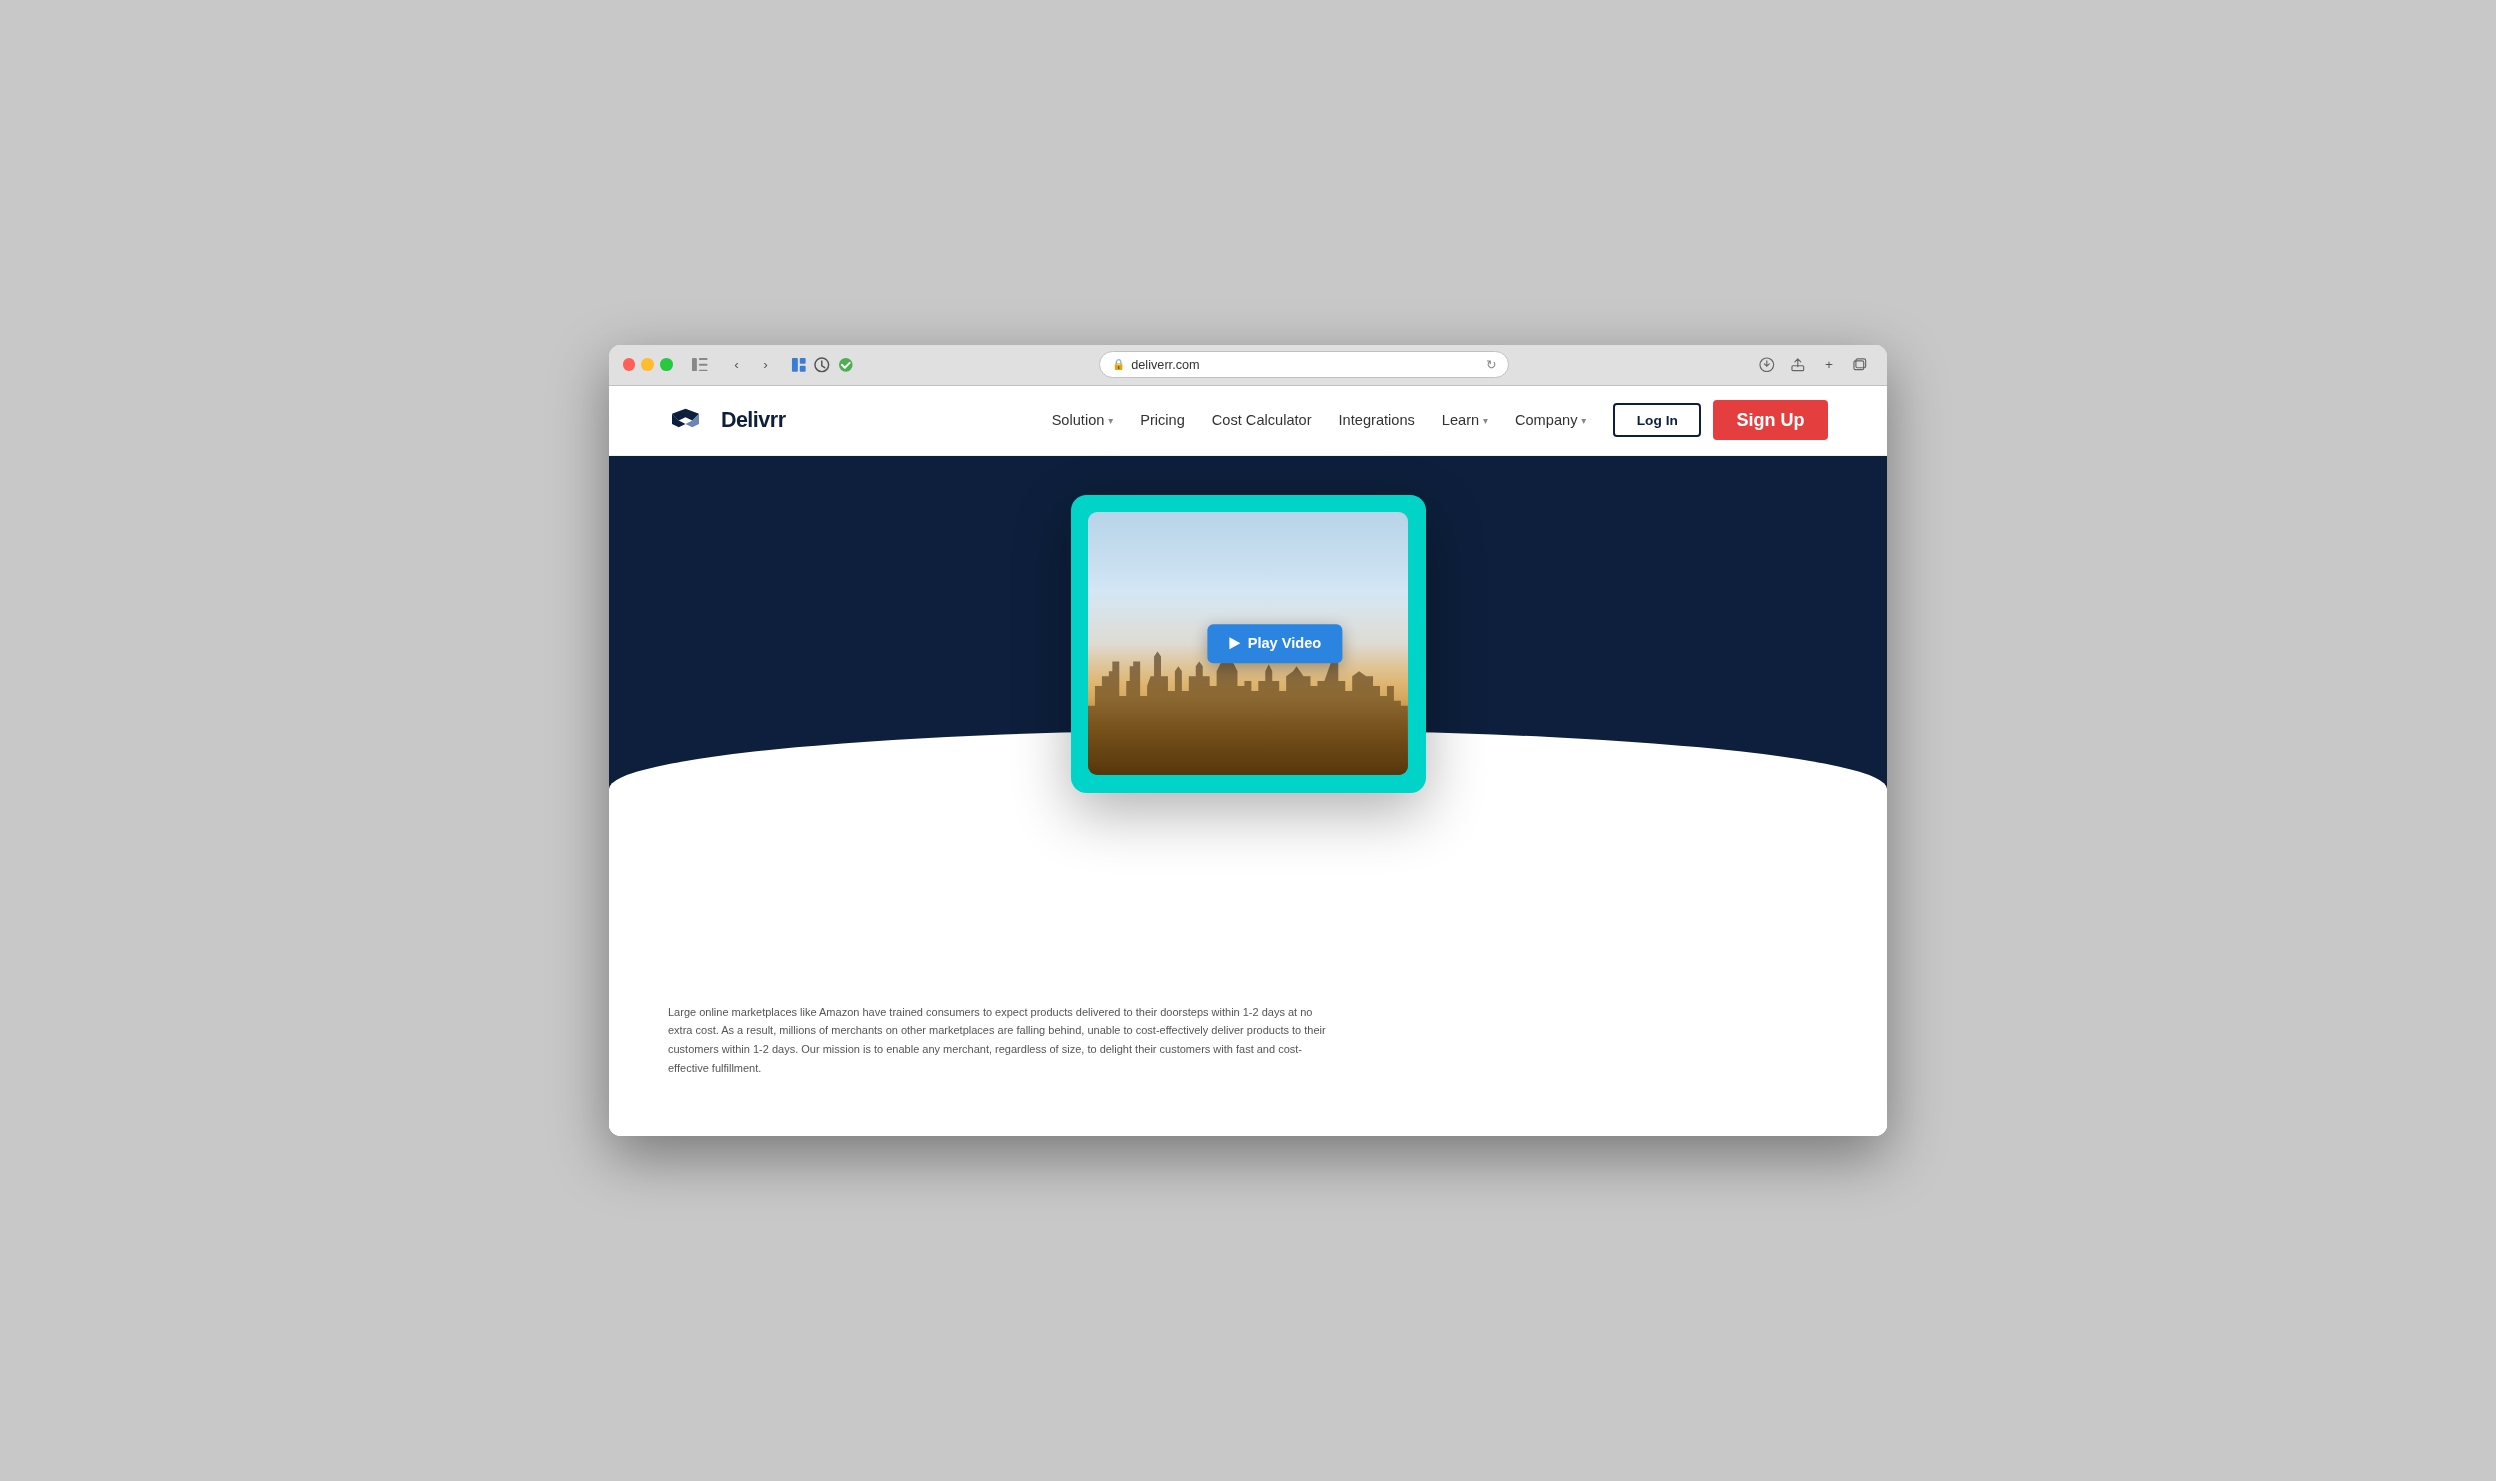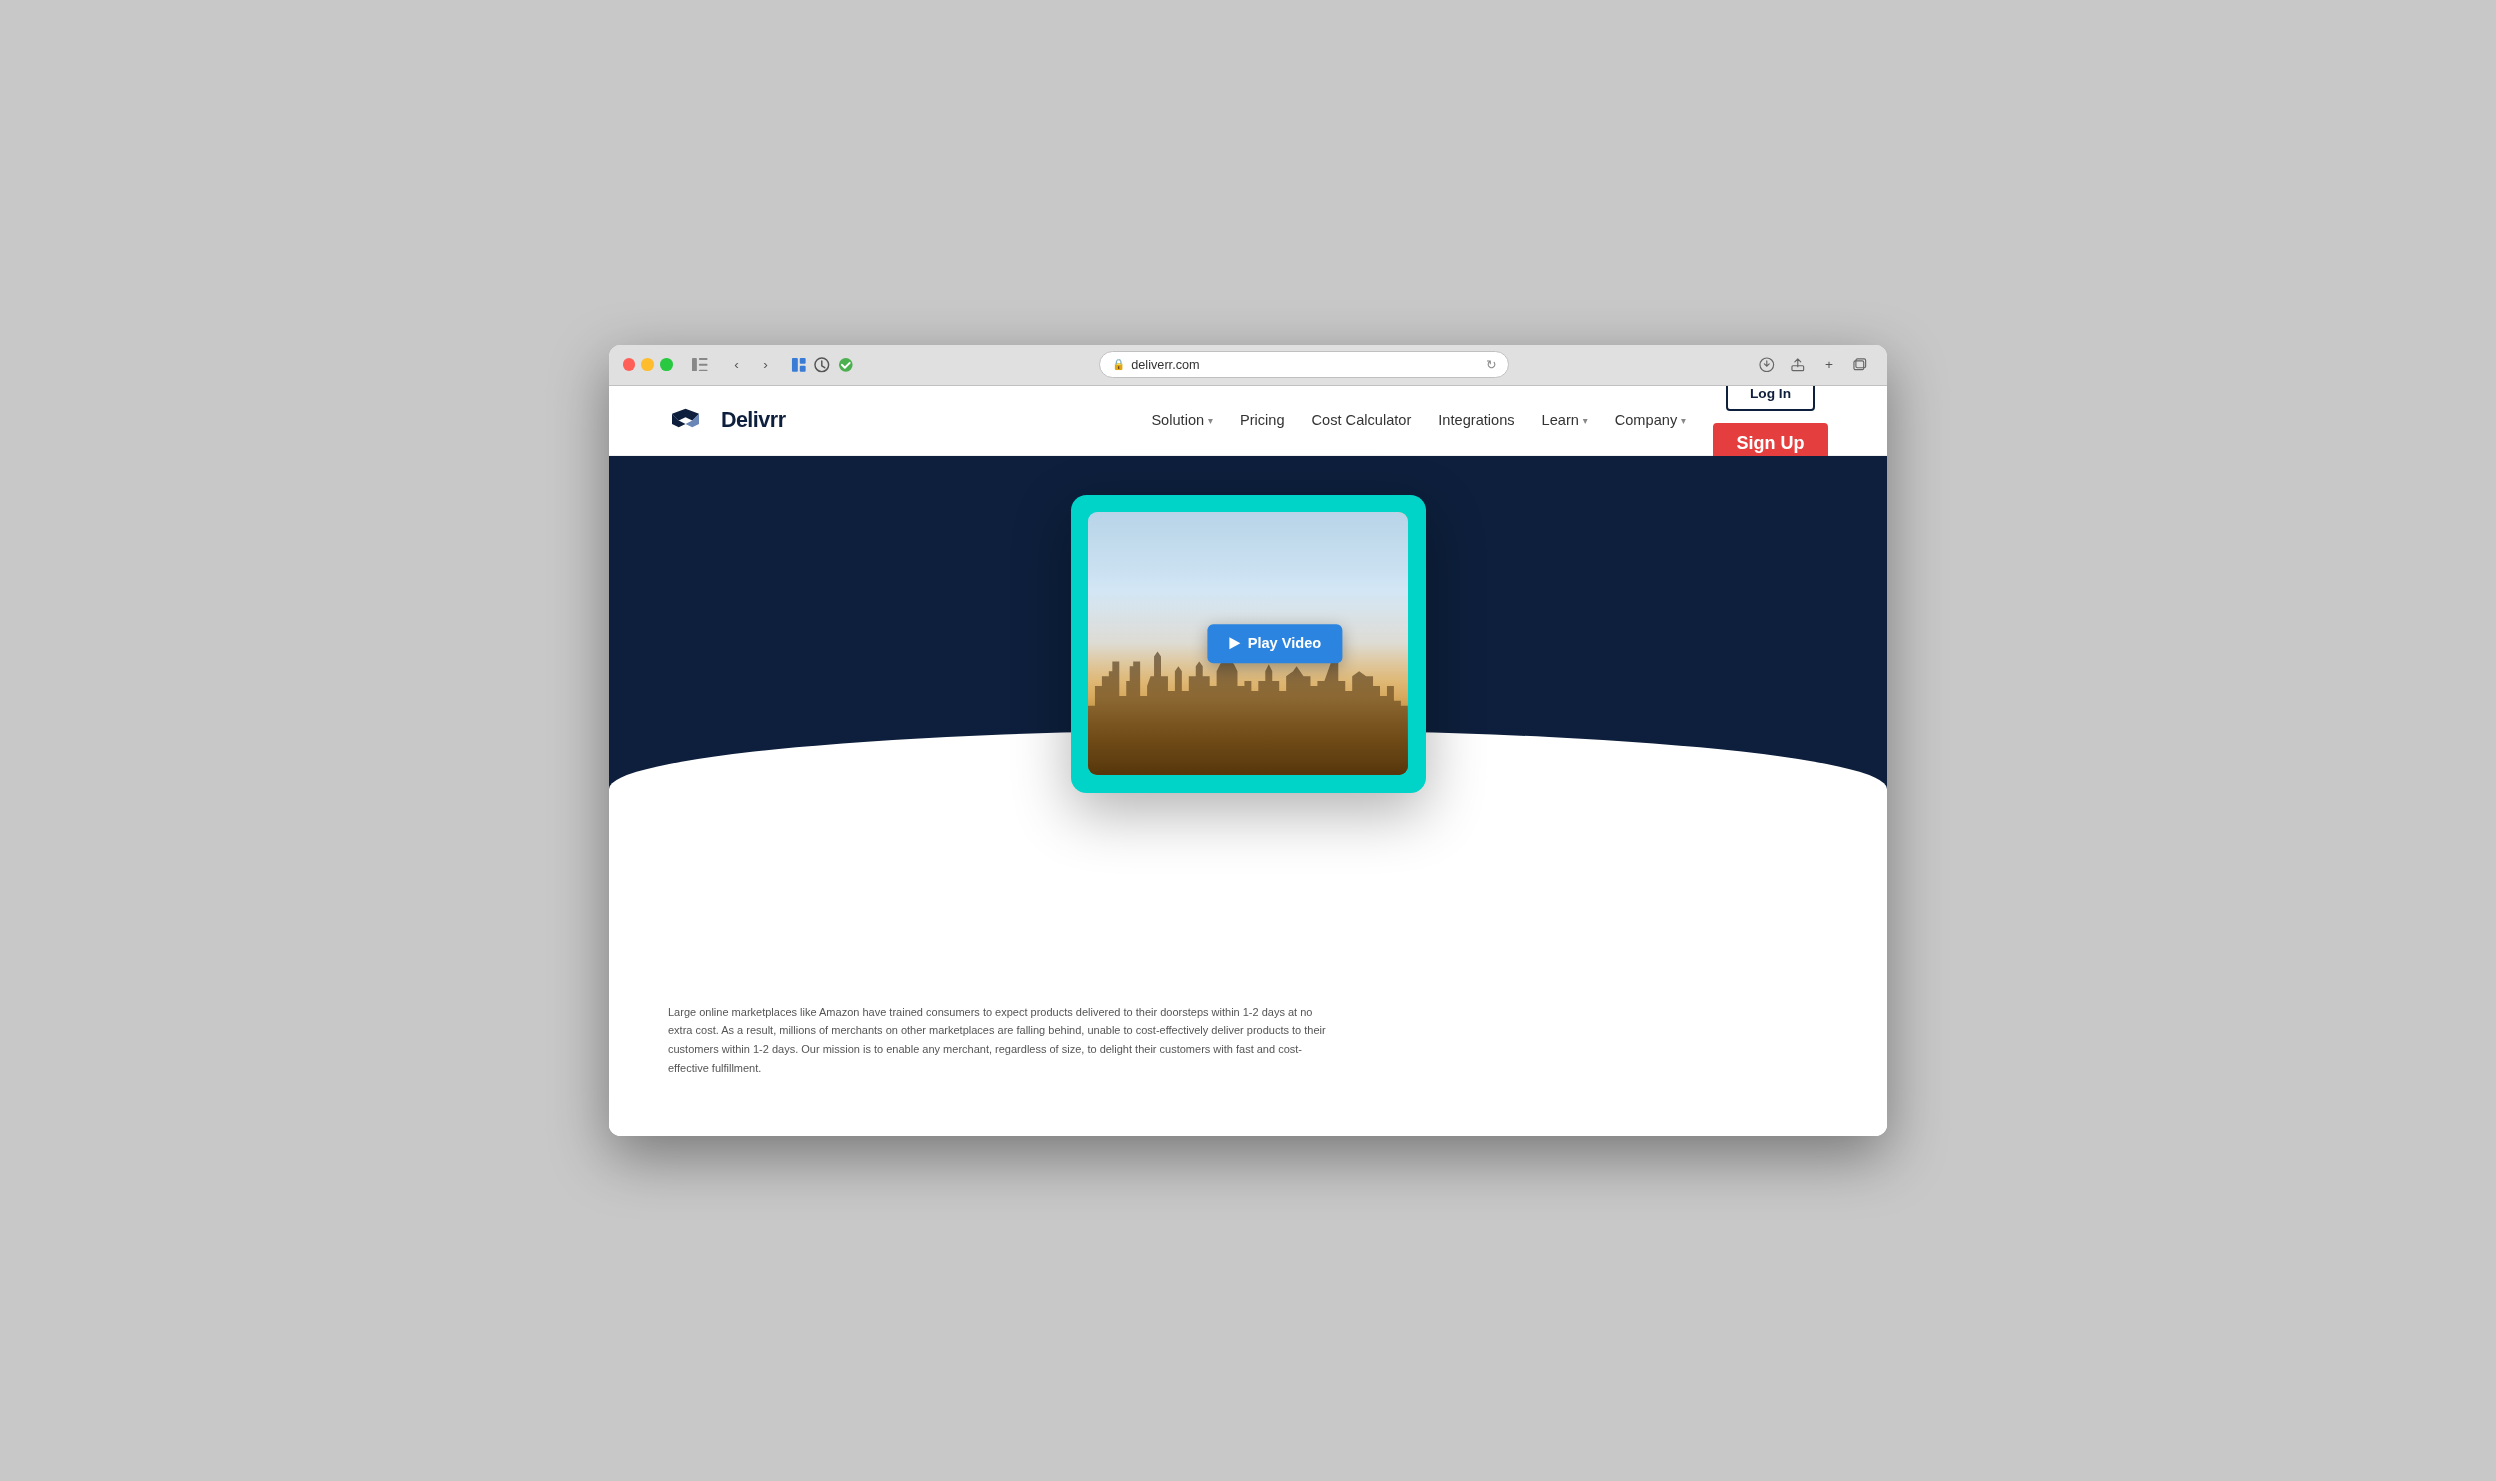--- a/index.html
+++ b/index.html
@@ -167,21 +167,20 @@
     .chevron {
       font-size: 9.8px;
       color: #888;
     }
 
     .nav-actions {
       display: flex;
       align-items: center;
       gap: 11.7px;
       margin-left: 27px;
-      flex-direction: column;
     }
 
     .btn-login {
       padding: 7.8px 21.5px;
       border: 2px solid #0d1f3c;
       background: white;
       color: #0d1f3c;
       font-size: 13.7px;
       font-weight: 600;
       border-radius: 3.9px;

